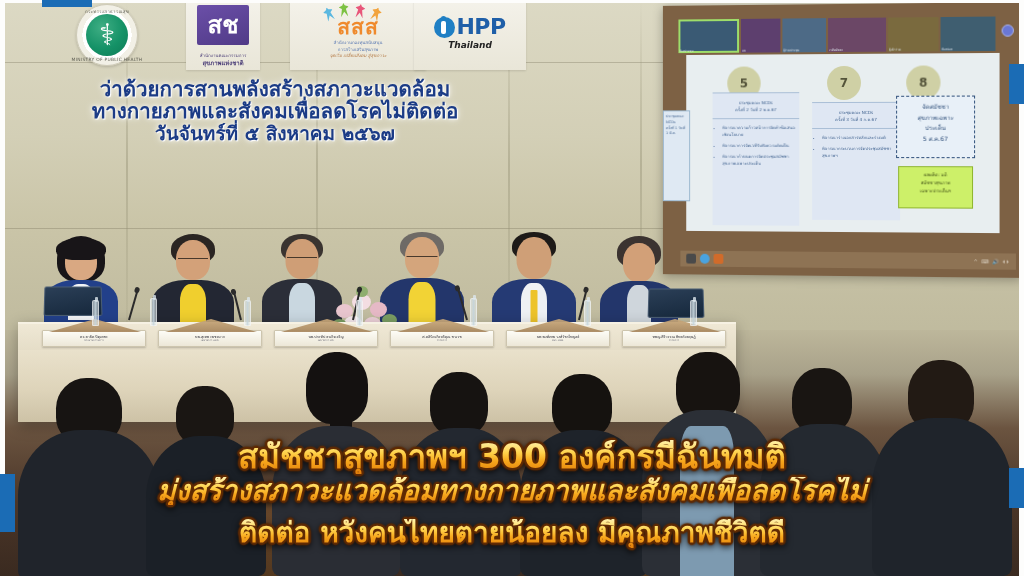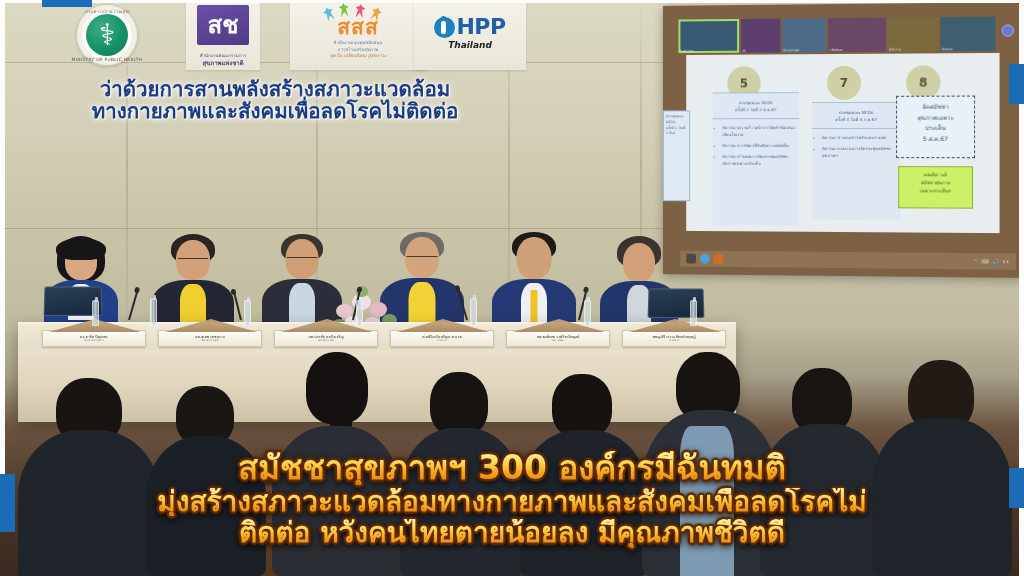--- a/index.html
+++ b/index.html
@@ -288,22 +288,22 @@
     filter:
       drop-shadow(0 0 1px #6b2f05)
       drop-shadow(1px 1px 0 #5d2a04)
       drop-shadow(-1px 1px 0 #5d2a04)
       drop-shadow(1px -1px 0 #5d2a04)
       drop-shadow(-1px -1px 0 #5d2a04)
       drop-shadow(0 2px 3px rgba(0,0,0,.7));
     white-space:nowrap;
   }
   .cl1 { font-size:33px; }
-  .cl2 { font-size:28px; margin-top:3px; }
-  .cl3 { font-size:28px; margin-top:3px; }
+  .cl2 { font-size:28px; margin-top:3px;font-style:italic; }
+  .cl3 { font-size:28px; margin-top:14px; }
 
   
   .accent { position:absolute; background:#1b6cb5; }
   .acc-top { left:42px; top:0; width:50px; height:7px; }
   .acc-right-top { left:1009px; top:64px; width:15px; height:40px; }
   .acc-right-bot { left:1009px; top:468px; width:15px; height:40px; }
   .acc-left-bot { left:0; top:474px; width:15px; height:58px; }
   .edge-white-l { position:absolute; left:0; top:0; width:5px; height:474px; background:#fdfdfc; }
   .edge-white-r { position:absolute; right:0; top:0; width:5px; height:576px; background:#fdfdfc; }
   .edge-white-t { position:absolute; left:0; top:0; width:1024px; height:3px; background:#fdfdfc; }
@@ -365,20 +365,21 @@
       <div class="ihpp-row">
         <span class="ihpp-i"></span><span class="ihpp-hpp">HPP</span>
       </div>
       <div class="ihpp-th">Thailand</div>
     </div>
   </div>
 
   <div class="backdrop-title">
     <span class="bl bl2">ว่าด้วยการสานพลังสร้างสภาวะแวดล้อม</span>
     <span class="bl bl3">ทางกายภาพและสังคมเพื่อลดโรคไม่ติดต่อ</span>
+    <span class="bl bl4">วันจันทร์ที่ ๕ สิงหาคม ๒๕๖๗</span>
   </div>
 
   <div class="screen-frame">
 
     <div class="zoom-strip">
       <div class="zt active" style="width:62px;background:#3a5a74">
         <span class="zt-name">ห้องประชุม</span>
       </div>
       <div class="zt" style="width:40px;background:#5d3f6e">
         <span class="zt-name">สช</span>

